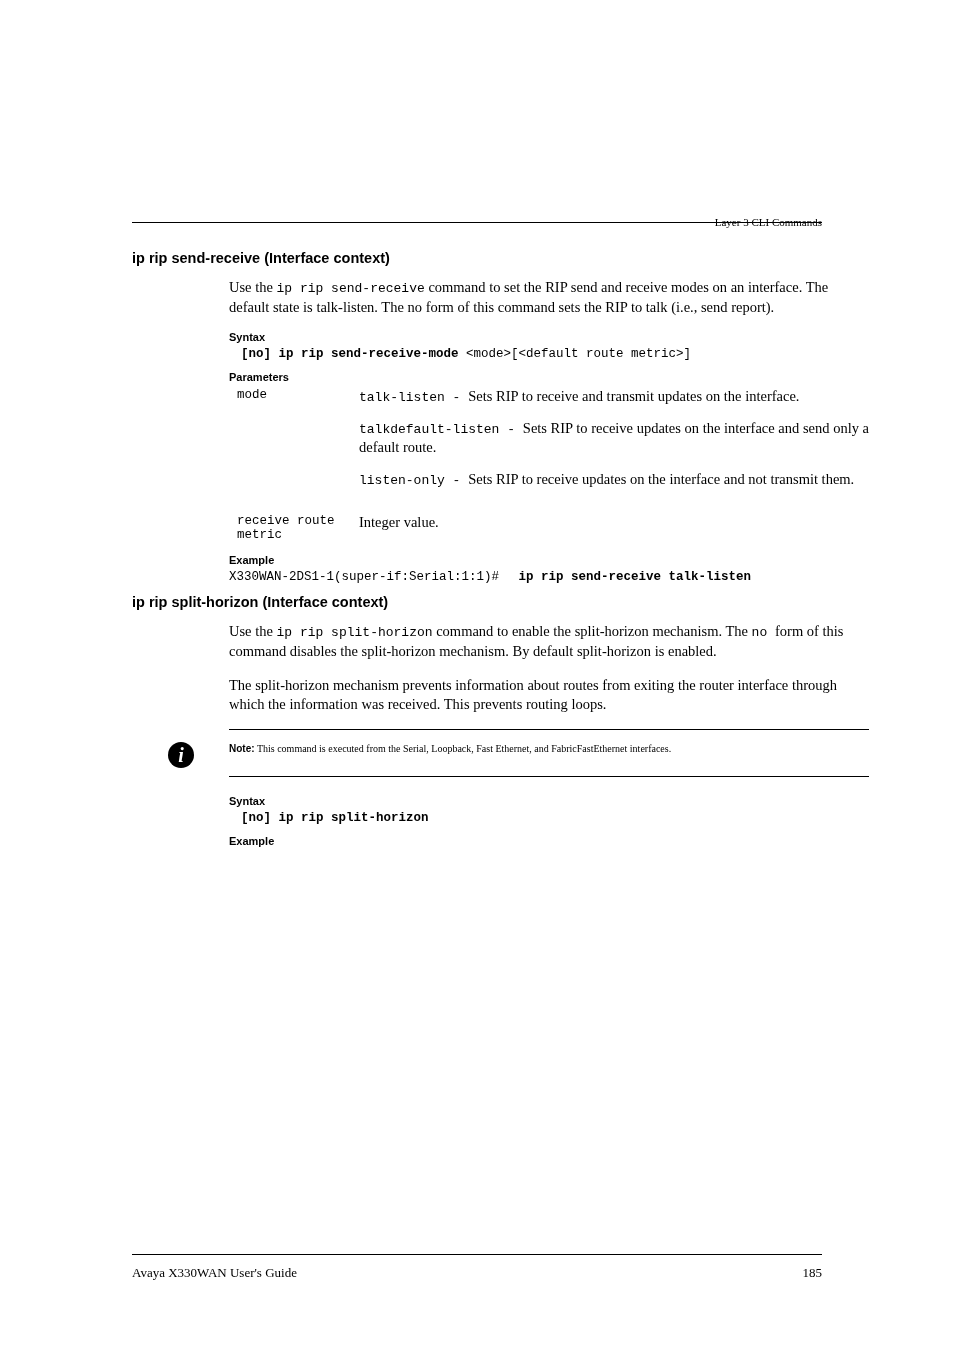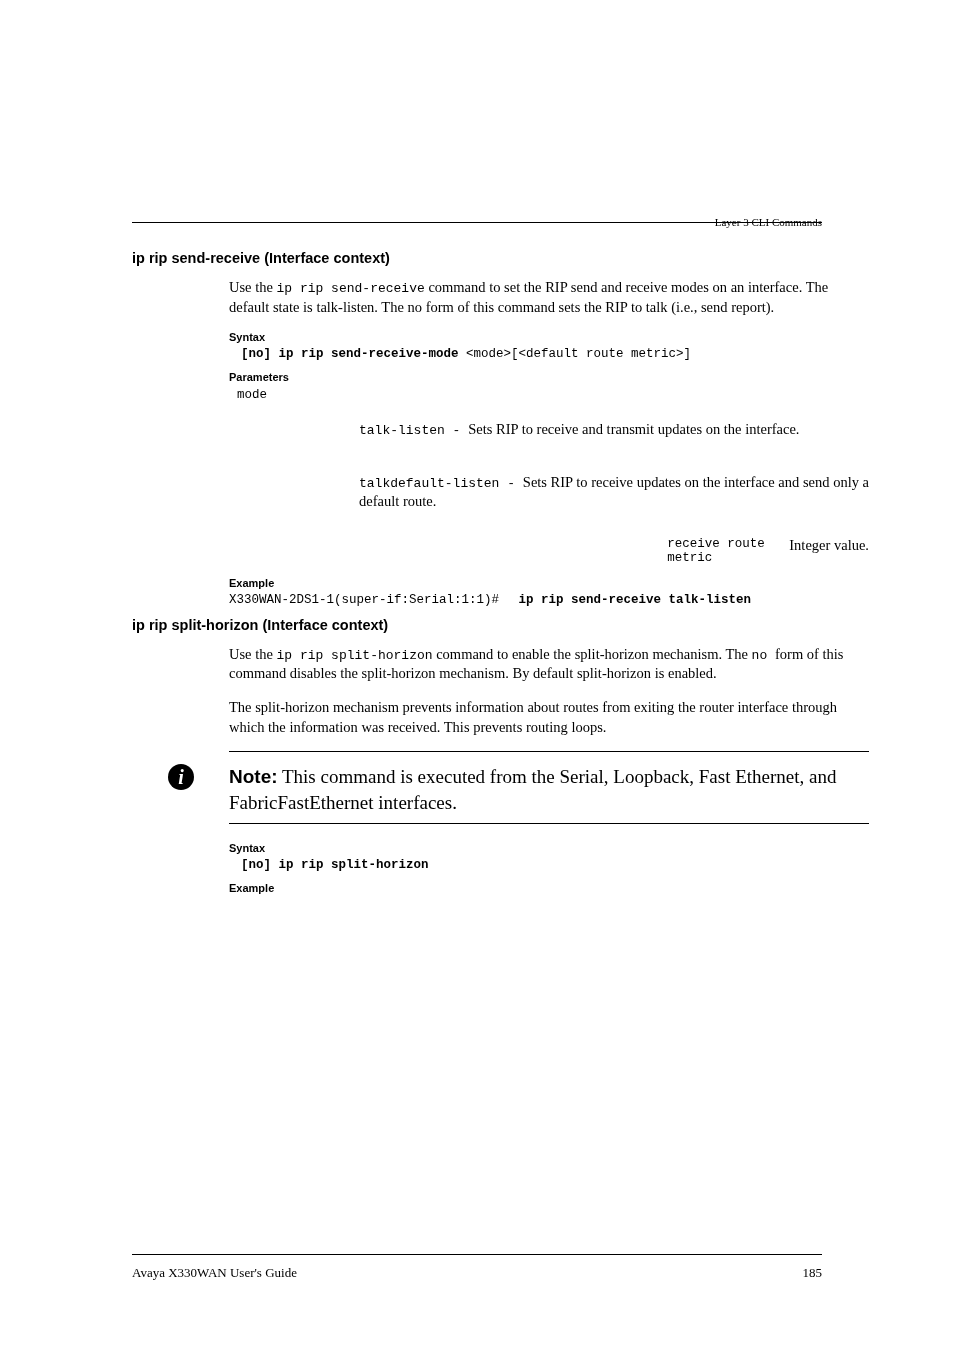--- a/index.html
+++ b/index.html
@@ -63,36 +63,34 @@
       margin-bottom: 10px;
     }
     .code-bold {
       font-weight: bold;
       margin-left: 12px;
     }
     .params-row {
       margin-left: 105px;
       display: flex;
       margin-bottom: 12px;
-      justify-content: flex-end;
     }
     .param-name {
       font-family: "Courier New", monospace;
       font-size: 12.5px;
       width: 122px;
       flex-shrink: 0;
       padding-top: 1px;
     }
     .param-desc {
       font-size: 14.5px;
       line-height: 1.35;
     }
     .param-desc-block {
       margin-bottom: 12px;
-      margin-top: 33px;
     }
     .mono-inline {
       font-family: "Courier New", monospace;
       font-size: 13px;
     }
     .section-gap {
     }
     .note-row {
       display: flex;
       margin-left: 0;
@@ -114,21 +112,21 @@
       font-family: Georgia, serif;
       font-style: italic;
       font-weight: bold;
       font-size: 20px;
       display: flex;
       align-items: center;
       justify-content: center;
       line-height: 1;
     }
     .note-text {
-      font-size: 19px;
+      font-size: 10px;
       line-height: 1.35;
       flex: 1;
     }
     .note-label {
       font-family: Arial, Helvetica, sans-serif;
       font-weight: bold;
     }
     .note-hr-top {
       margin-left: 97px;
       border-top: 1px solid #000;
@@ -181,20 +179,23 @@
 
     <div class="params-row">
       <div class="param-name">mode</div>
       <div class="param-desc">
         <div class="param-desc-block">
           <span class="mono-inline">talk-listen - </span><span>Sets RIP to receive and transmit updates on the interface.</span>
         </div>
         <div class="param-desc-block">
           <span class="mono-inline">talkdefault-listen - </span><span>Sets RIP to receive updates on the interface and send only a default route.</span>
         </div>
+        <div class="param-desc-block">
+          <span class="mono-inline">listen-only - </span><span>Sets RIP to receive updates on the interface and not transmit them.</span>
+        </div>
       </div>
     </div>
 
     <div class="params-row">
       <div class="param-name">receive route metric</div>
       <div class="param-desc">Integer value.</div>
     </div>
 
     <div class="sub-heading">Example</div>
     <div class="code-line">

